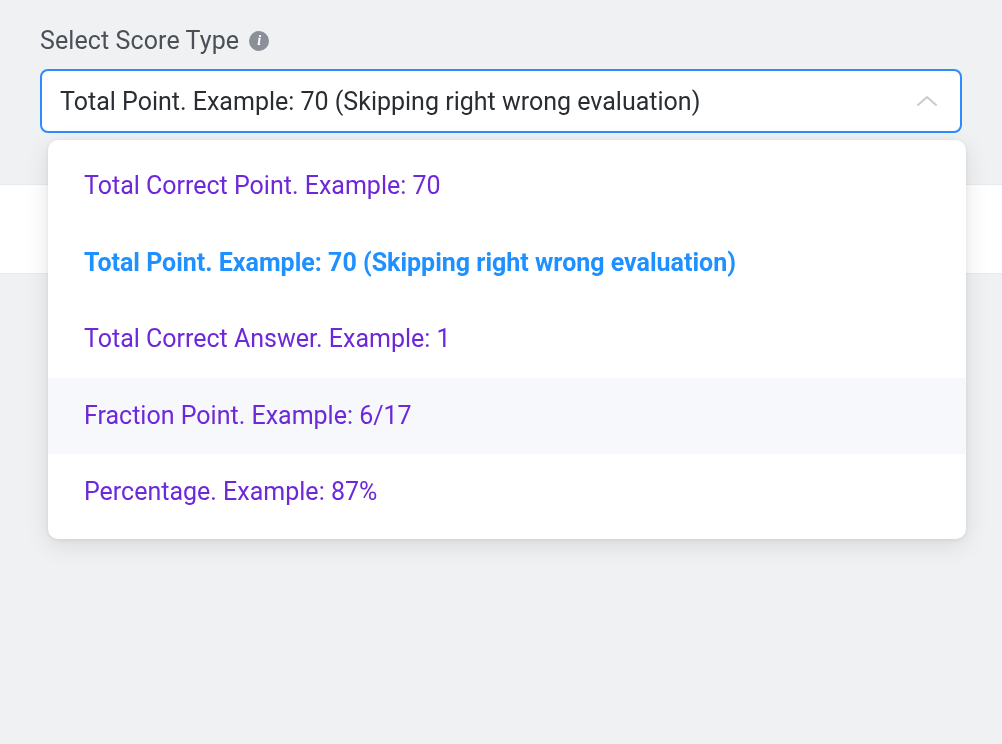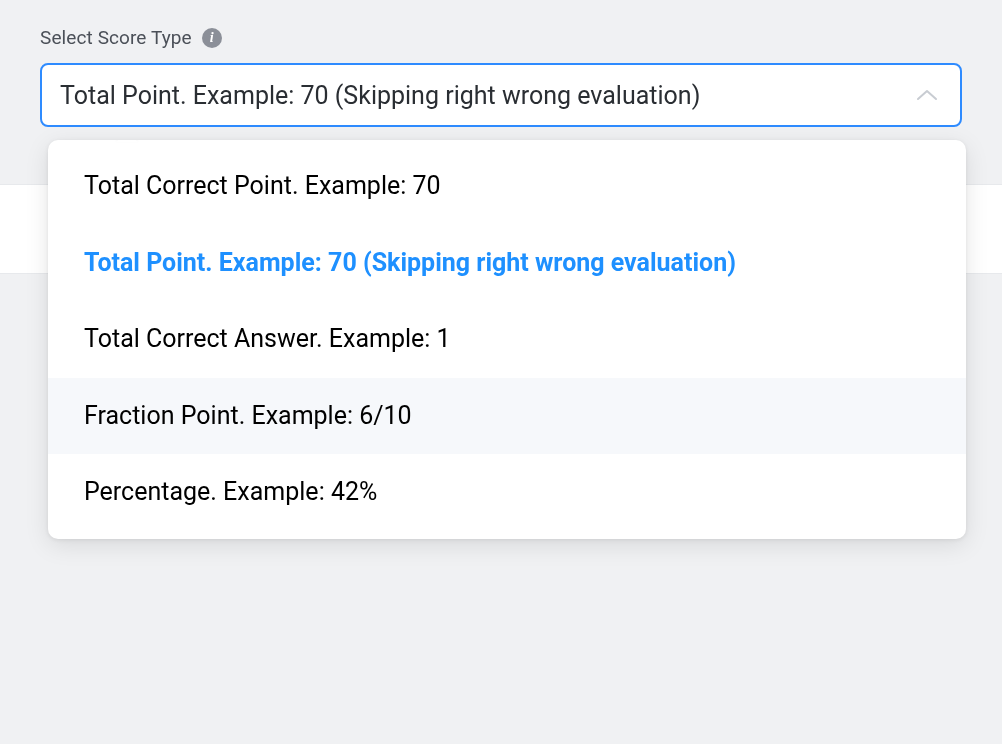--- a/index.html
+++ b/index.html
@@ -18,21 +18,21 @@
     .container {
       padding: 26px 40px 0 40px;
     }
     .label-row {
       display: flex;
       align-items: center;
       gap: 10px;
       margin-bottom: 14px;
     }
     .field-label {
-      font-size: 19px;
+      font-size: 25px;
       color: #4b5058;
       font-weight: 400;
       letter-spacing: 0.1px;
     }
     .info-circle {
       width: 20px;
       height: 20px;
       border-radius: 50%;
       background: #8b8f98;
       color: #fff;
@@ -99,21 +99,21 @@
       width: 0;
       height: 0;
       border-left: 11px solid transparent;
       border-right: 11px solid transparent;
       border-bottom: 11px solid #ffffff;
       filter: drop-shadow(0 -1px 1px rgba(0,0,0,0.06));
     }
     .option {
       padding: 22px 36px;
       font-size: 25px;
-      color: #000000;
+      color: #6d28d9;
       cursor: pointer;
       line-height: 1.3;
     }
     .option.selected {
       color: #1e90ff;
       font-weight: 700;
     }
     .option.hovered {
       background: #f6f8fb;
     }
@@ -136,15 +136,15 @@
     </span>
   </div>
 </div>
 
 <div class="white-band"></div>
 
 <div class="dropdown-panel">
   <div class="option">Total Correct Point. Example: 70</div>
   <div class="option selected">Total Point. Example: 70 (Skipping right wrong evaluation)</div>
   <div class="option">Total Correct Answer. Example: 1</div>
-  <div class="option hovered">Fraction Point. Example: 6/10</div>
-  <div class="option">Percentage. Example: 42%</div>
+  <div class="option hovered">Fraction Point. Example: 6/17</div>
+  <div class="option">Percentage. Example: 87%</div>
 </div>
 
 </body></html>

